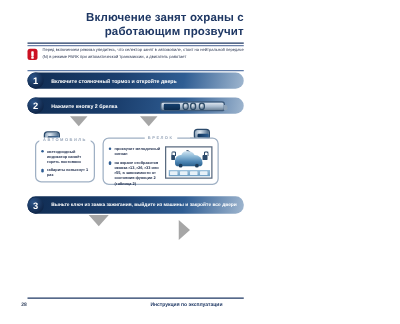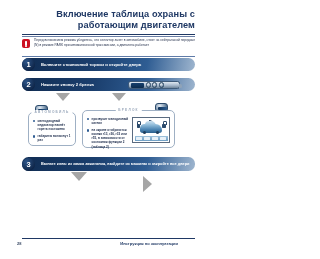--- a/index.html
+++ b/index.html
@@ -240,22 +240,22 @@
     position:absolute; right:22px; top:241px;
     font-size:4px; color:#1f3864; font-weight:bold;
   }
 </style>
 </head>
 <body>
 
 <div class="page">
 
   <div class="title-block">
-    <div class="title-line">Включение таблица охраны с</div>
-    <div class="title-line">работающим двигателем</div>
+    <div class="title-line">Включение занят охраны с</div>
+    <div class="title-line">работающим прозвучит</div>
   </div>
   <div class="title-rule-a"></div>
   <div class="title-rule-b"></div>
 
   <div class="warn">
     <div class="warn-icon"></div>
     <div class="warn-text">Перед включением режима убедитесь, что селектор занят в автомобиле, стоит на нейтральной передаче (N) в режиме PARK при автоматической трансмиссии, а двигатель работает</div>
   </div>
   <div class="warn-rule"></div>
 

